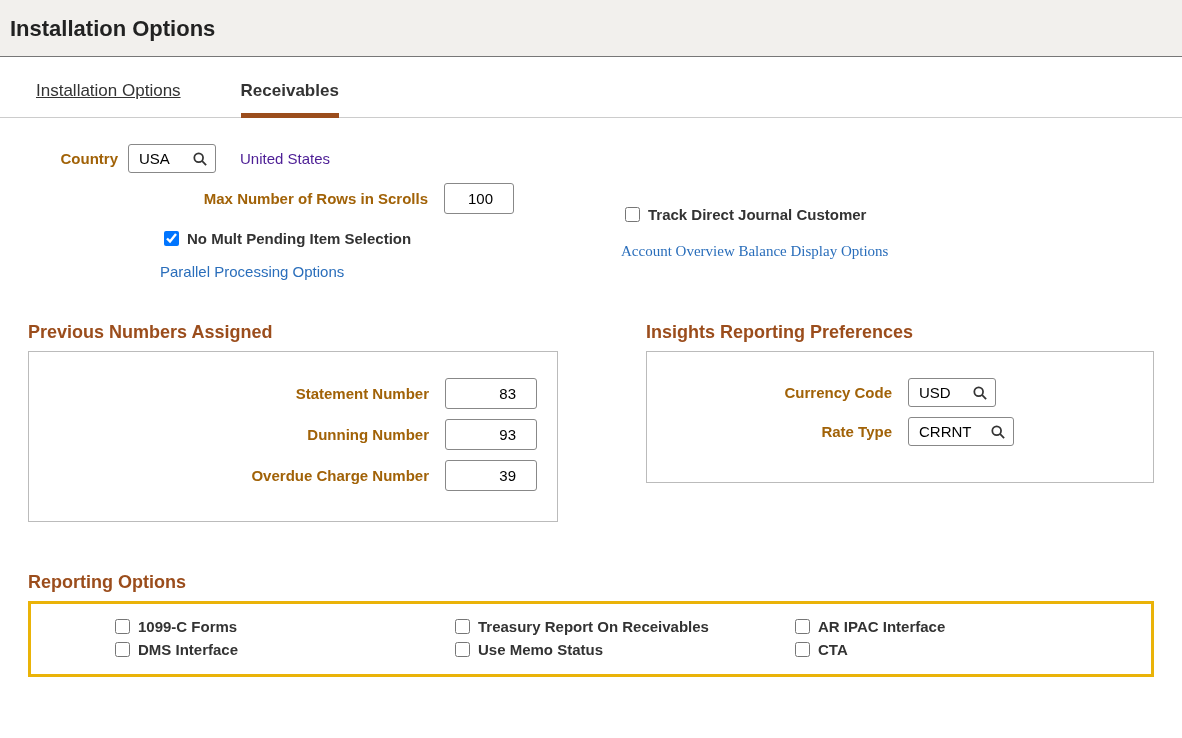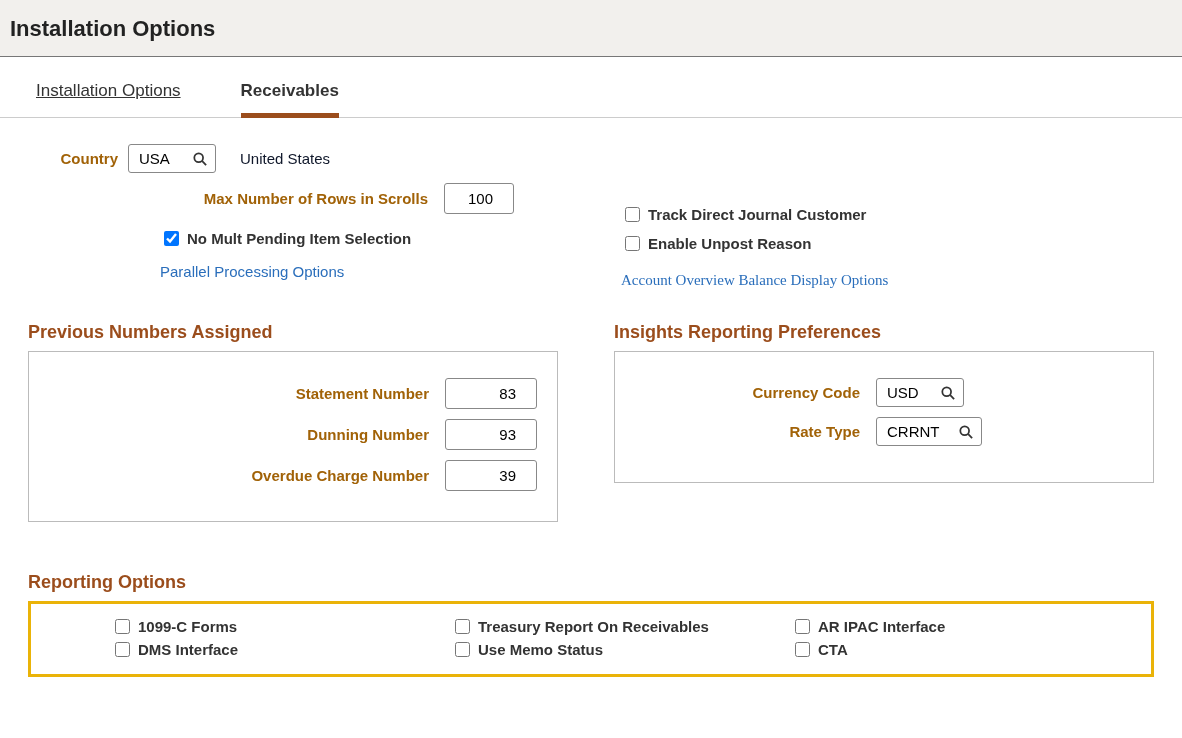--- a/index.html
+++ b/index.html
@@ -71,21 +71,21 @@
   }
   .lookup.wider input { width: 68px; }
   .search-icon {
     width: 14px;
     height: 14px;
     margin-left: 6px;
     stroke: #333;
     stroke-width: 2;
     fill: none;
   }
-  .desc { margin-left: 24px; font-size: 15px; color: #0f172a; }
+  .desc { margin-left: 24px; font-size: 15px; color: #4c1d95; }
   input.numbox {
     border: 1px solid #888;
     border-radius: 3px;
     padding: 6px 20px;
     width: 70px;
     text-align: right;
     font-size: 15px;
   }
   input.numbox.wide { width: 92px; }
   .cb-row { display: flex; align-items: center; margin: 4px 0; }
@@ -157,31 +157,27 @@
       <div class="row" style="padding-left:132px;">
         <span class="link">Parallel Processing Options</span>
       </div>
     </div>
 
     <div class="col" style="padding-top:56px;">
       <div class="cb-row">
         <input type="checkbox" style="">
         <span>Track Direct Journal Customer</span>
       </div>
-      <div class="cb-row" style="margin-top:8px;">
-        <input type="checkbox" style="">
-        <span>Enable Unpost Reason</span>
-      </div>
       <div style="margin-top:18px;font-family:Liberation Serif, serif;">
         <span class="link">Account Overview Balance Display Options</span>
       </div>
     </div>
   </div>
 
-  <div class="two-col" style="gap:56px; margin-top:10px;">
+  <div class="two-col" style="gap:88px; margin-top:10px;">
     <div style="flex:0 0 510px;">
       <div class="section-title">Previous Numbers Assigned</div>
       <div class="box">
         <div class="row">
           <div class="lbl w3">Statement Number</div>
           <input class="numbox wide" value="83" style="">
         </div>
         <div class="row">
           <div class="lbl w3">Dunning Number</div>
           <input class="numbox wide" value="93" style="">

